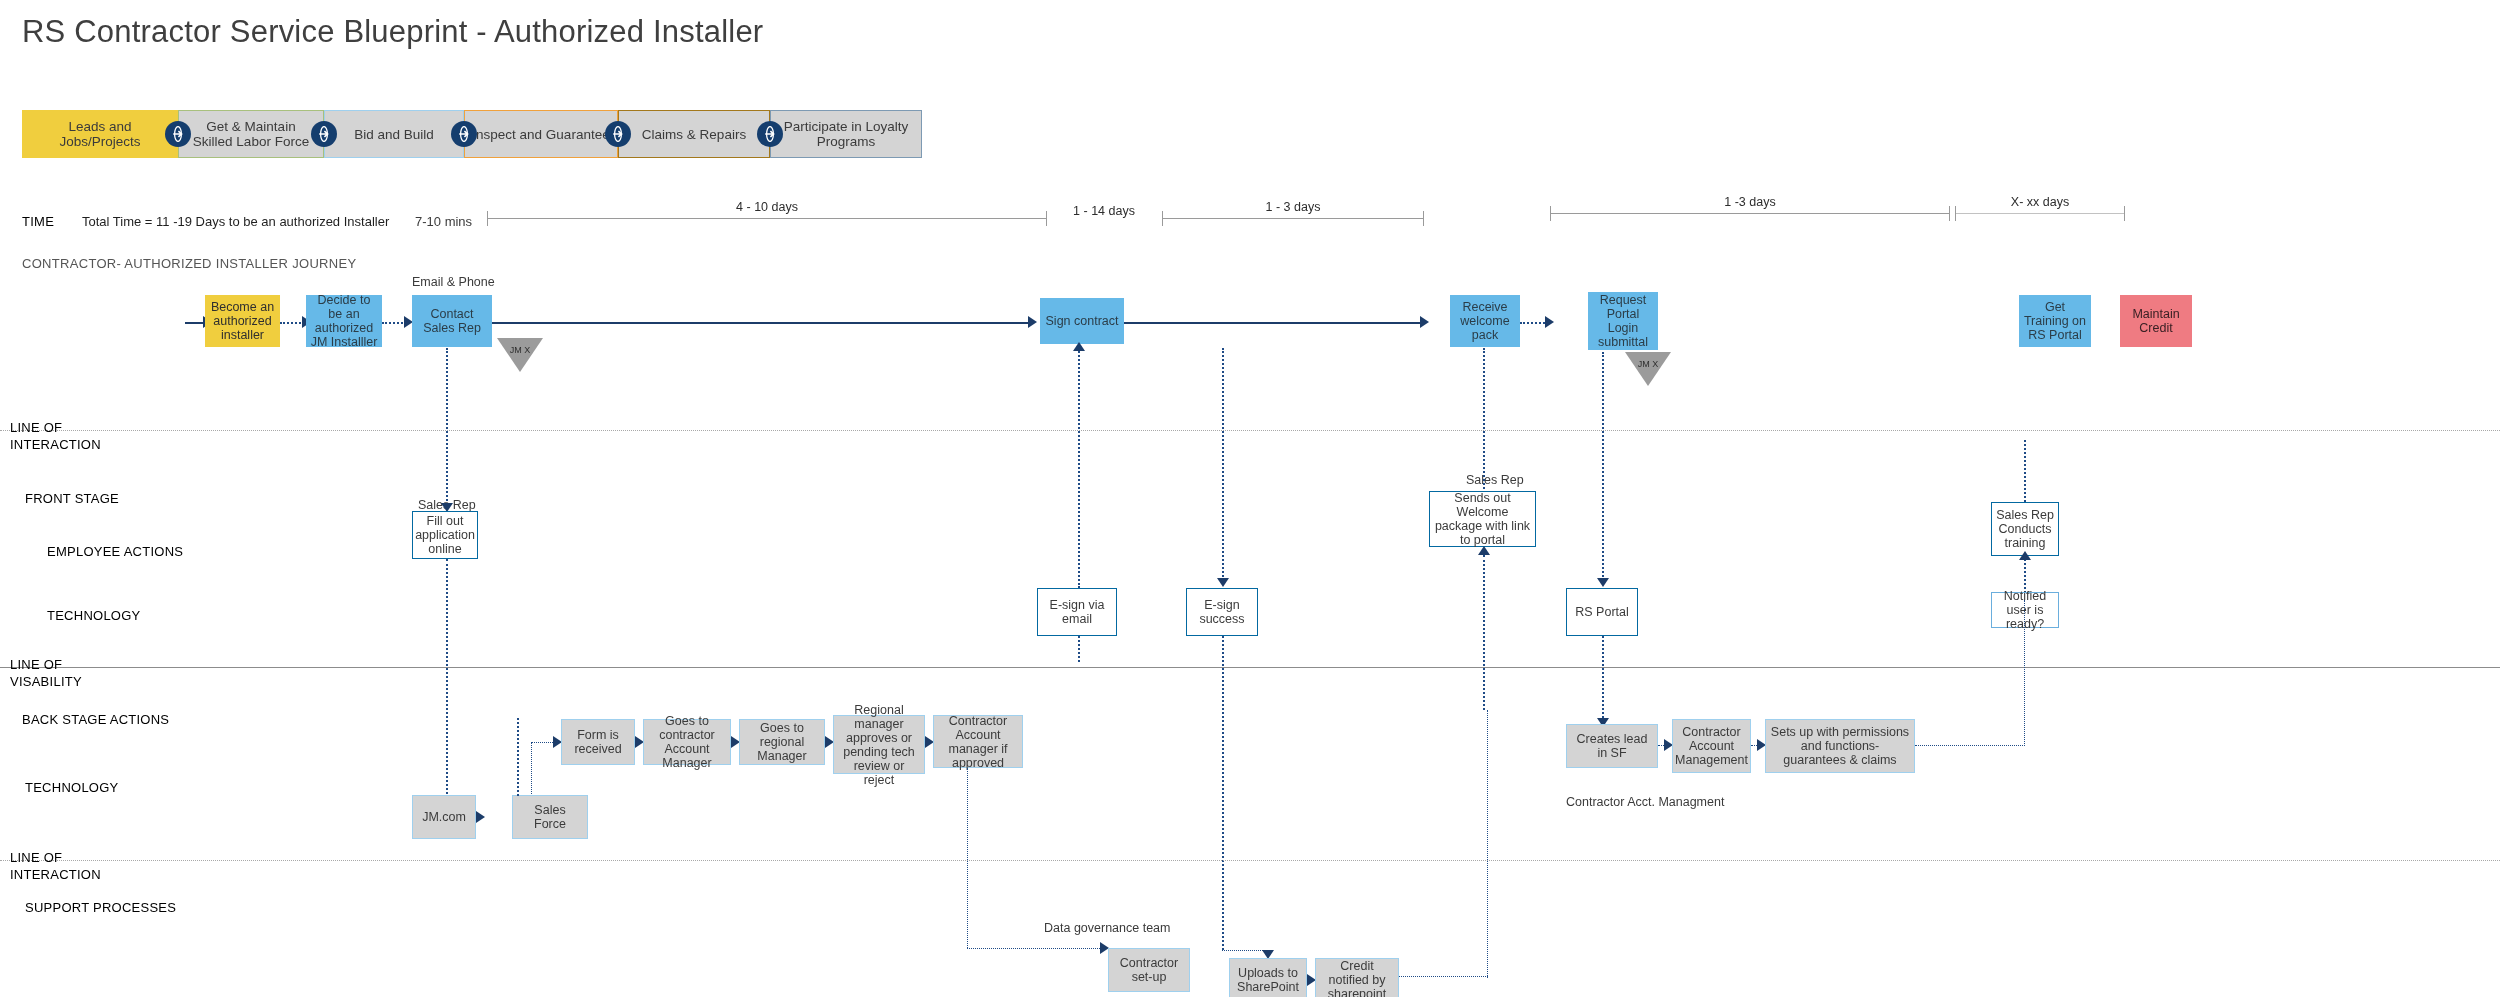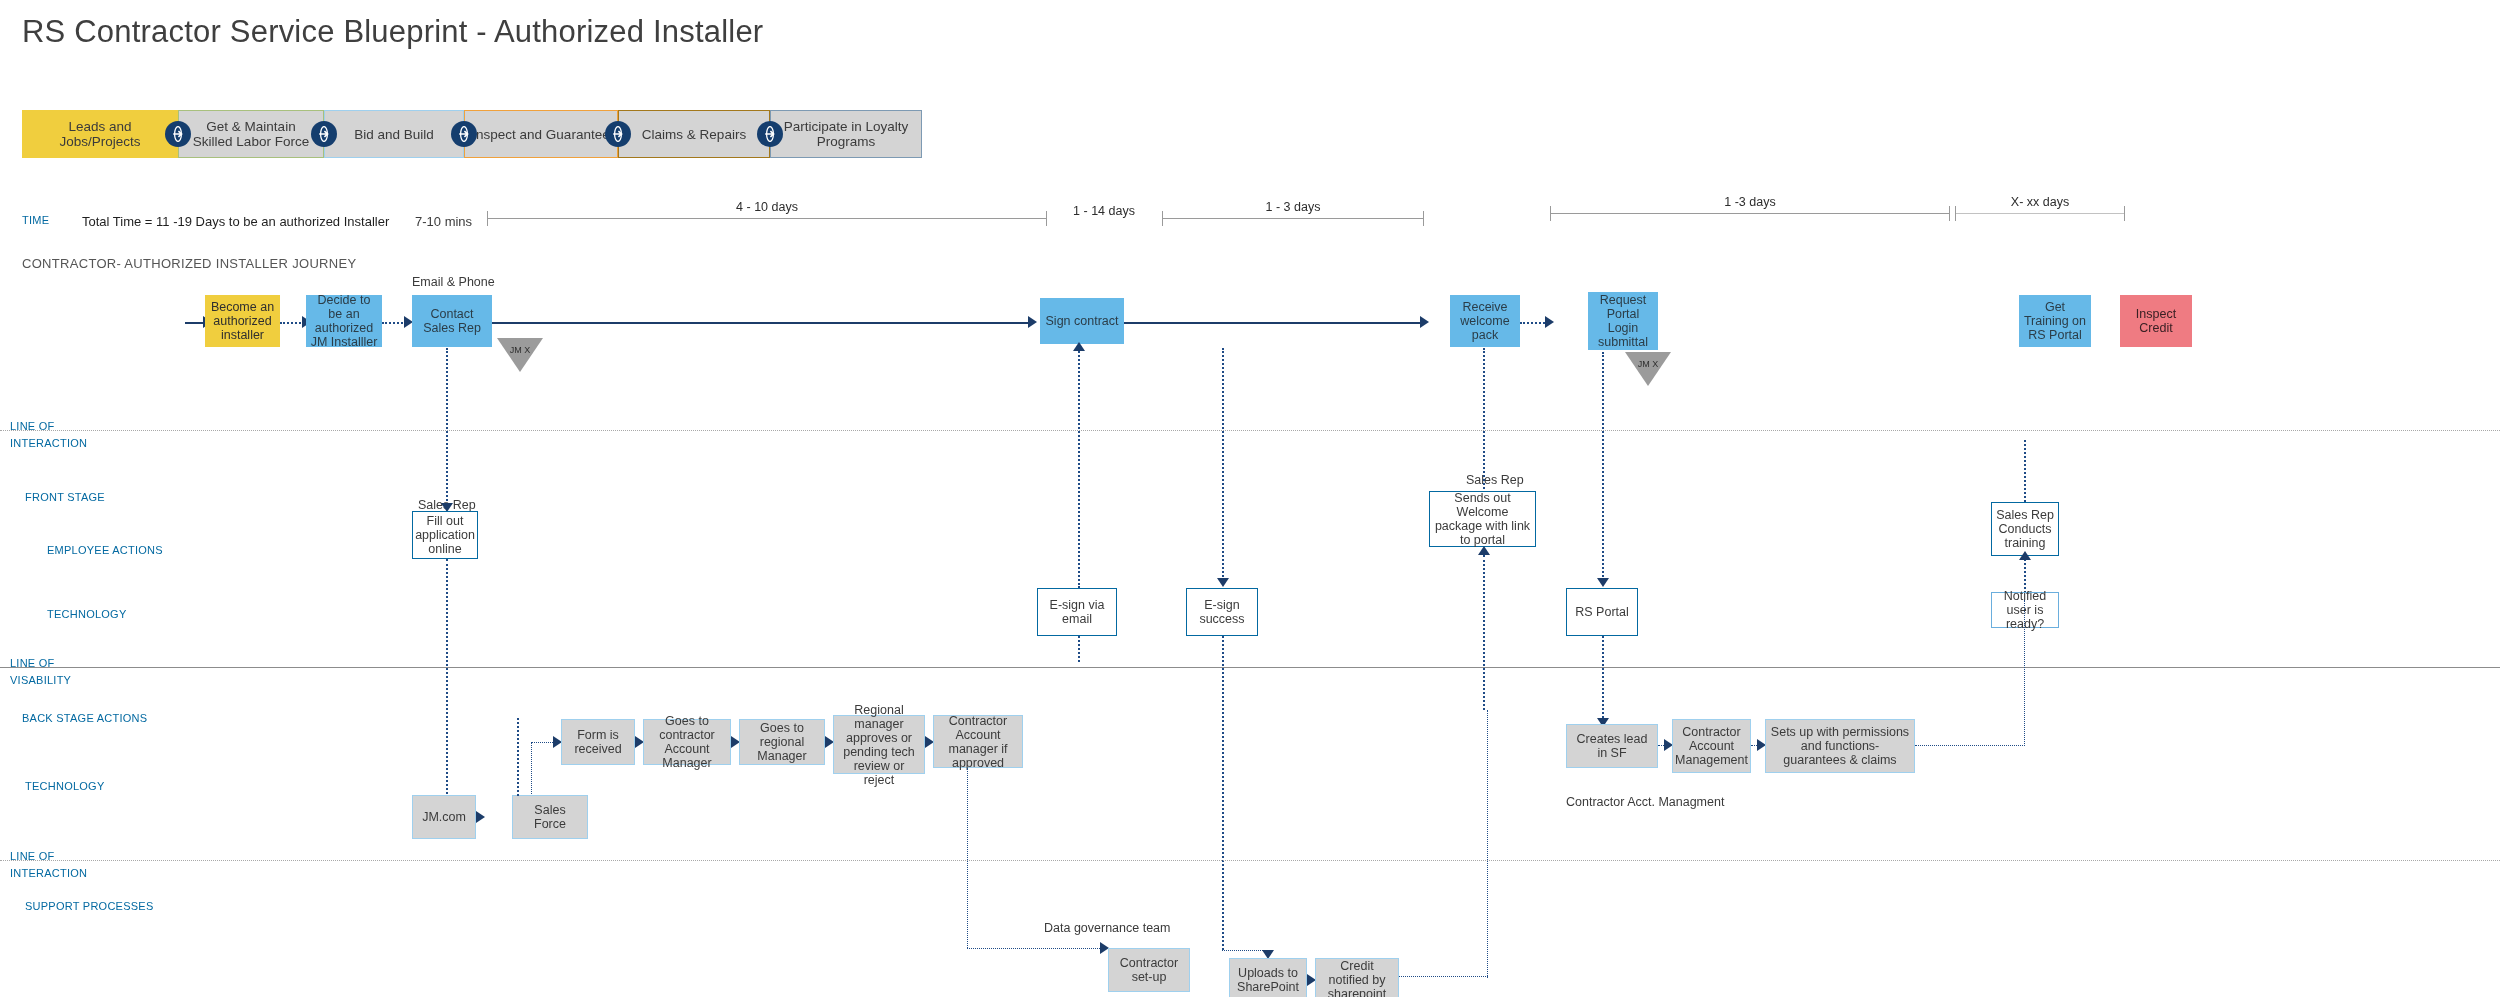--- a/index.html
+++ b/index.html
@@ -21,21 +21,21 @@
 
   
   .caps{font-size:13px;color:#555;letter-spacing:.3px;}
   .time-label{font-size:13px;color:#3b3b3b;}
   .time-bold{font-size:13px;color:#1f1f1f;font-weight:normal;}
   .tick-line{position:absolute;left:0;right:0;top:18px;height:1px;background:#9a9a9a;}
   .tick-end{position:absolute;top:11px;width:1px;height:15px;background:#9a9a9a;}
   .tick-cap{position:absolute;left:0;right:0;top:0;text-align:center;font-size:12.5px;color:#2d2d2d;}
 
   
-  .lane-label{font-size:11px;color:#0369a1;letter-spacing:.25px;white-space:nowrap;}
+  .lane-label{font-size:13px;color:#000000;letter-spacing:.25px;white-space:nowrap;}
 
   
   .div-dotted{height:0;border-top:1.5px dotted #a8a8a8;}
   .div-solid{height:0;border-top:1.6px solid #8c8c8c;}
 
   
   .node{display:flex;align-items:center;justify-content:center;text-align:center;
         font-size:12.5px;line-height:14px;padding:2px 4px;color:#3b3b3b;}
   .n-green{background:#8cc04a;color:#2f2f2f;}
   .n-gold{background:#f0ce3e;color:#2f2f2f;}
@@ -172,21 +172,21 @@
   <div class="abs ln-h-dot" style="left:1520px;top:322px;width:28px;"></div>
   <div class="abs tri tri-r" style="left:1545px;top:316px;"></div>
 
   <div class="abs node n-gold" style="left:205px;top:295px;width:75px;height:52px;">Become an authorized installer</div>
   <div class="abs node n-blue" style="left:306px;top:295px;width:76px;height:52px;">Decide to be an authorized JM Installler</div>
   <div class="abs node n-blue" style="left:412px;top:295px;width:80px;height:52px;">Contact Sales Rep</div>
   <div class="abs node n-blue" style="left:1040px;top:298px;width:84px;height:46px;">Sign contract</div>
   <div class="abs node n-blue" style="left:1450px;top:295px;width:70px;height:52px;">Receive welcome pack</div>
   <div class="abs node n-blue" style="left:1568px;top:292px;width:70px;height:58px;margin-left:20px;">Request Portal Login submittal</div>
   <div class="abs node n-blue" style="left:2019px;top:295px;width:72px;height:52px;">Get Training on RS Portal</div>
-  <div class="abs node n-red" style="left:2120px;top:295px;width:72px;height:52px;">Inspect Credit</div>
+  <div class="abs node n-red" style="left:2120px;top:295px;width:72px;height:52px;">Maintain Credit</div>
 
   <div class="abs jmx" style="left:497px;top:338px;">
     <div class="shape">
         <span class="txt">JM X</span>
       </div>
   </div>
   <div class="abs jmx" style="left:1625px;top:352px;">
     <div class="shape">
         <span class="txt">JM X</span>
       </div>

